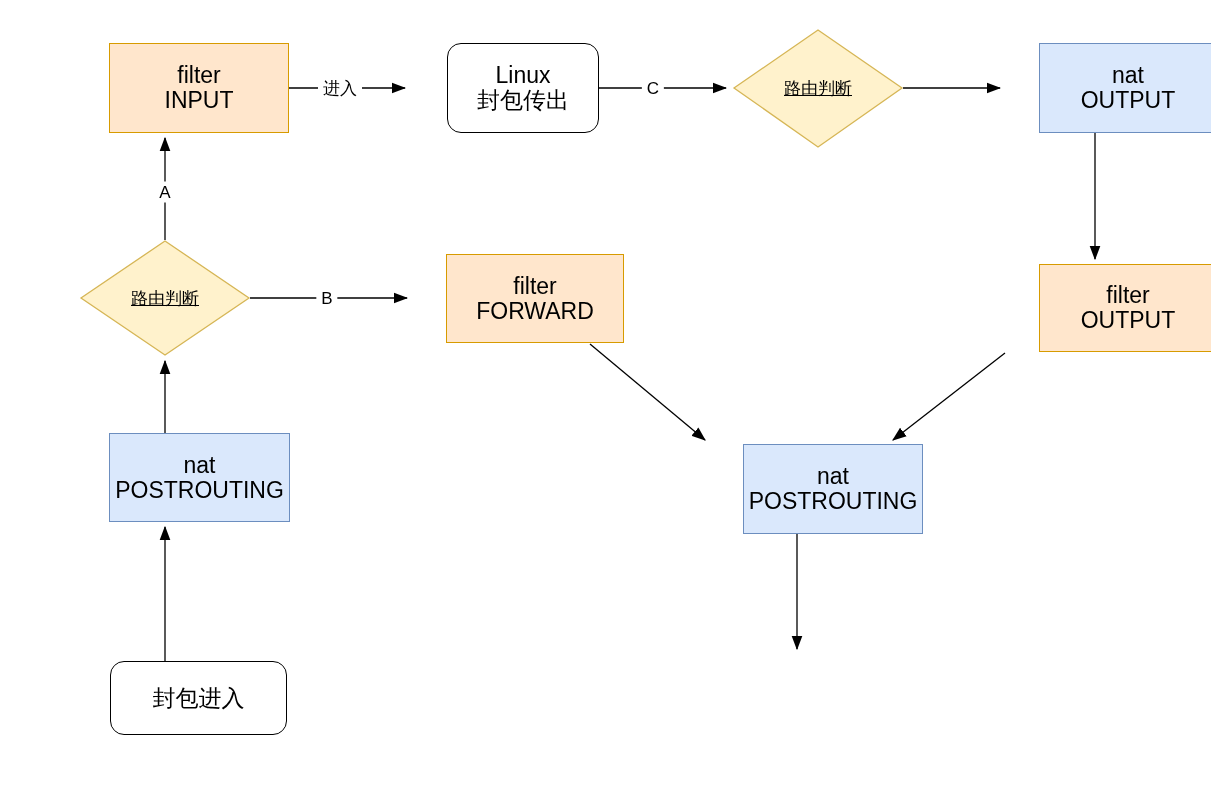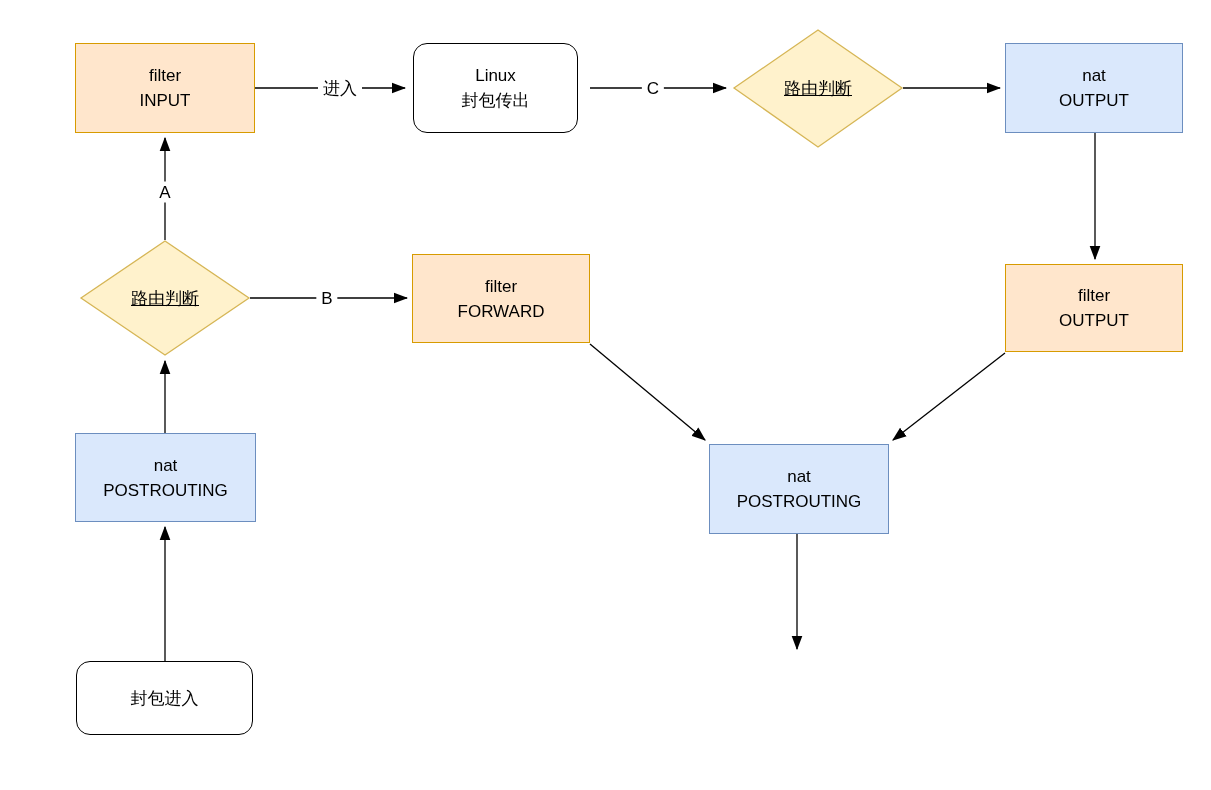--- a/index.html
+++ b/index.html
@@ -18,22 +18,23 @@
   .diamond { fill: var(--yellow-fill, #FFF2CC); stroke: var(--yellow-border, #D6B656); stroke-width: 1.3; }
 
   .node {
     position: absolute;
     box-sizing: border-box;
     display: flex;
     flex-direction: column;
     align-items: center;
     justify-content: center;
     text-align: center;
-    font-size: 17px;
+    font-size: 23px;
     line-height: 25px;
+    margin-left: 34px;
   }
   .node.orange { background: var(--orange-fill, #FFE6CC); border: 1px solid var(--orange-border, #D79B00); }
   .node.blue   { background: var(--blue-fill, #DAE8FC);   border: 1px solid var(--blue-border, #6C8EBF); }
   .node.plain  { background: var(--plain-fill, #fff); border: 1.7px solid var(--plain-border, #000); border-radius: 14px; }
 
   .diamond-label {
     position: absolute;
     display: flex;
     align-items: center;
     justify-content: center;
@@ -77,21 +78,21 @@
     <line class="edge" x1="165" y1="433" x2="165" y2="361" marker-end="url(#arr)"></line>
     <line class="edge" x1="165" y1="240" x2="165" y2="138" marker-end="url(#arr)"></line>
     <line class="edge" x1="250" y1="298" x2="407" y2="298" marker-end="url(#arr)"></line>
   </svg>
 
   <div class="node orange" style="left:75px; top:43px; width:180px; height:90px;">
     <span>filter</span>
     <span>INPUT</span>
   </div>
 
-  <div class="node plain" style="left:413px; top:43px; width:165px; height:90px;justify-content:center;">
+  <div class="node plain" style="left:413px; top:43px; width:152px; height:90px;justify-content:center;">
     <span>Linux</span>
     <span>封包传出</span>
   </div>
 
   <div class="node blue" style="left:1005px; top:43px; width:178px; height:90px;">
     <span>nat</span>
     <span>OUTPUT</span>
   </div>
 
   <div class="node orange" style="left:1005px; top:264px; width:178px; height:88px;">

